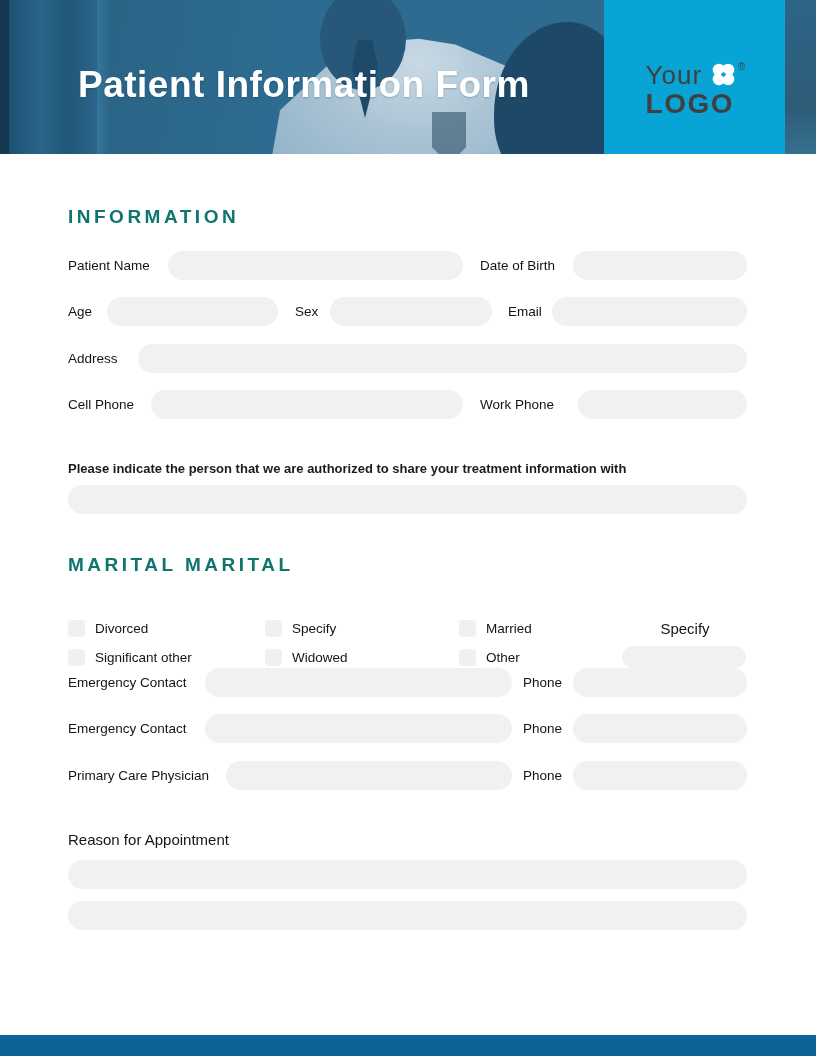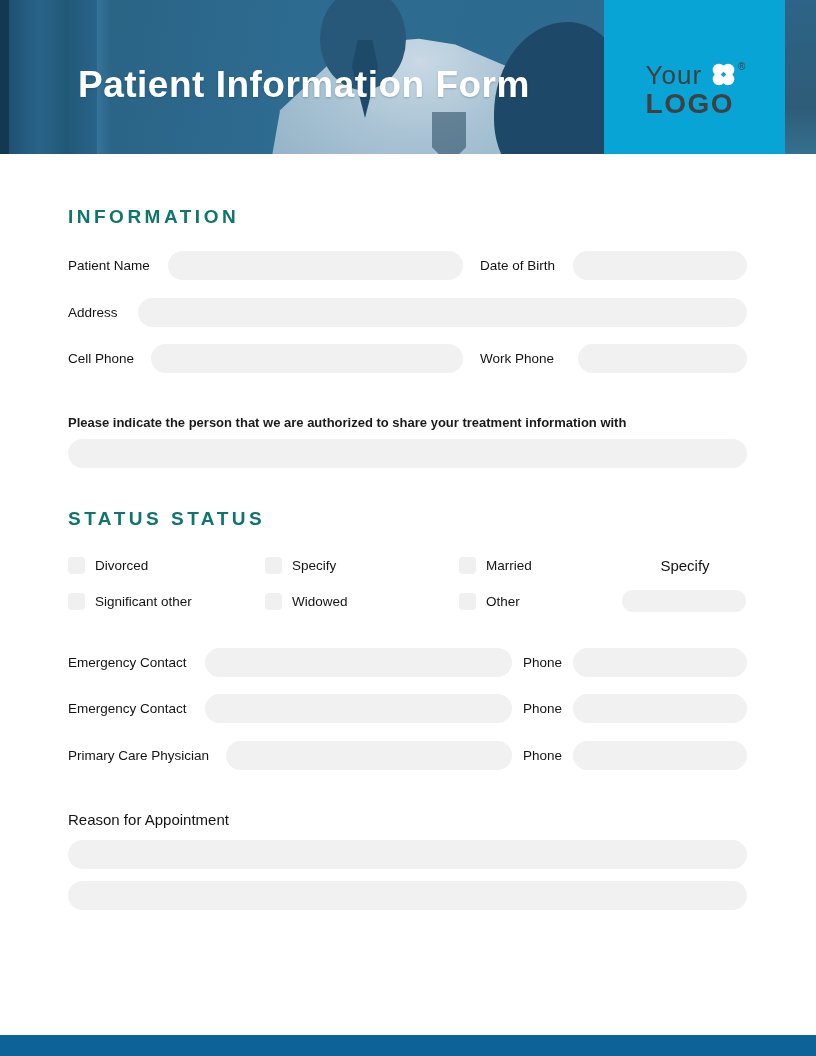--- a/index.html
+++ b/index.html
@@ -88,38 +88,38 @@
   .w-lbl-email { width:44px; }  .w-in-email { width:195px; }
   .w-lbl-address { width:70px; }.w-in-address { width:609px; }
   .w-lbl-cell { width:83px; }   .w-in-cell { width:312px; }
   .w-lbl-work { width:98px; }   .w-in-work { width:169px; }
 
   .auth-note { margin-top:42px; font-size:13px; font-weight:700; color:#1b1b1b; }
   .auth-input { margin-top:9px; }
 
   
   .ms-grid {
-    margin-top:27px; display:grid;
+    margin-top:44px; display:grid;
     grid-template-columns:197px 194px 163px 1fr;
-    row-gap:16px; align-items:center;
+    row-gap:9px; align-items:center;
   }
   .cb-item { display:flex; align-items:center; }
   .cb {
     width:17px; height:17px; background:#f0f0f1; border-radius:4px;
     margin-right:10px; flex:0 0 auto; cursor:pointer;
   }
   .cb-label { font-size:13.5px; color:#141414; }
   .specify-label { font-size:15px; color:#141414; padding-left:1px;text-align:center; }
   .specify-input {
     height:22px; width:124px; border:none; outline:none; background:#f1f1f2;
     border-radius:11px; font-family:"Liberation Sans",sans-serif; font-size:12px; padding:0 10px;
   }
 
   
-  .contacts { margin-top:36px; }
+  .contacts { }
   .w-lbl-ec { width:137px; } .w-in-ec { width:307px; }
   .w-lbl-pcp { width:158px; } .w-in-pcp { width:286px; }
   .w-lbl-phone { width:50px; } .w-in-phone { width:174px; }
 
   
   .reason-label { margin-top:41px; font-size:15px; color:#141414; }
   .reason-input { margin-top:12px; }
 
   
   .footer-bar {
@@ -171,38 +171,48 @@
     <h2 class="section-title t-info">INFORMATION</h2>
 
     <div class="frow r1">
       <span class="flabel w-lbl-patient">Patient Name</span>
       <input class="pill w-in-patient" value="" style="">
       <span class="sp17"></span>
       <span class="flabel w-lbl-dob">Date of Birth</span>
       <input class="pill w-in-dob" value="" style="">
     </div>
 
+    <div class="frow rg17">
+      <span class="flabel w-lbl-age">Age</span>
+      <input class="pill w-in-age" value="" style="">
+      <span class="sp17"></span>
+      <span class="flabel w-lbl-sex">Sex</span>
+      <input class="pill w-in-sex" value="" style="">
+      <span class="sp16"></span>
+      <span class="flabel w-lbl-email">Email</span>
+      <input class="pill w-in-email" value="" style="">
+    </div>
 
     <div class="frow rg18">
       <span class="flabel w-lbl-address">Address</span>
       <input class="pill w-in-address" value="" style="">
     </div>
 
     <div class="frow rg17">
       <span class="flabel w-lbl-cell">Cell Phone</span>
       <input class="pill w-in-cell" value="" style="">
       <span class="sp17"></span>
       <span class="flabel w-lbl-work">Work Phone</span>
       <input class="pill w-in-work" value="" style="">
     </div>
 
     <p class="auth-note">Please indicate the person that we are authorized to share your treatment information with</p>
     <input class="pill pill-block auth-input" value="" style="">
 
-    <h2 class="section-title t-marital">STATUS STATUS</h2>
+    <h2 class="section-title t-marital">MARITAL MARITAL</h2>
 
     <div class="ms-grid">
       <div class="cb-item">
         <span class="cb" role="checkbox" aria-checked="false"></span>
         <span class="cb-label">Divorced</span>
       </div>
       <div class="cb-item">
         <span class="cb" role="checkbox" aria-checked="false"></span>
         <span class="cb-label">Specify</span>
       </div>

